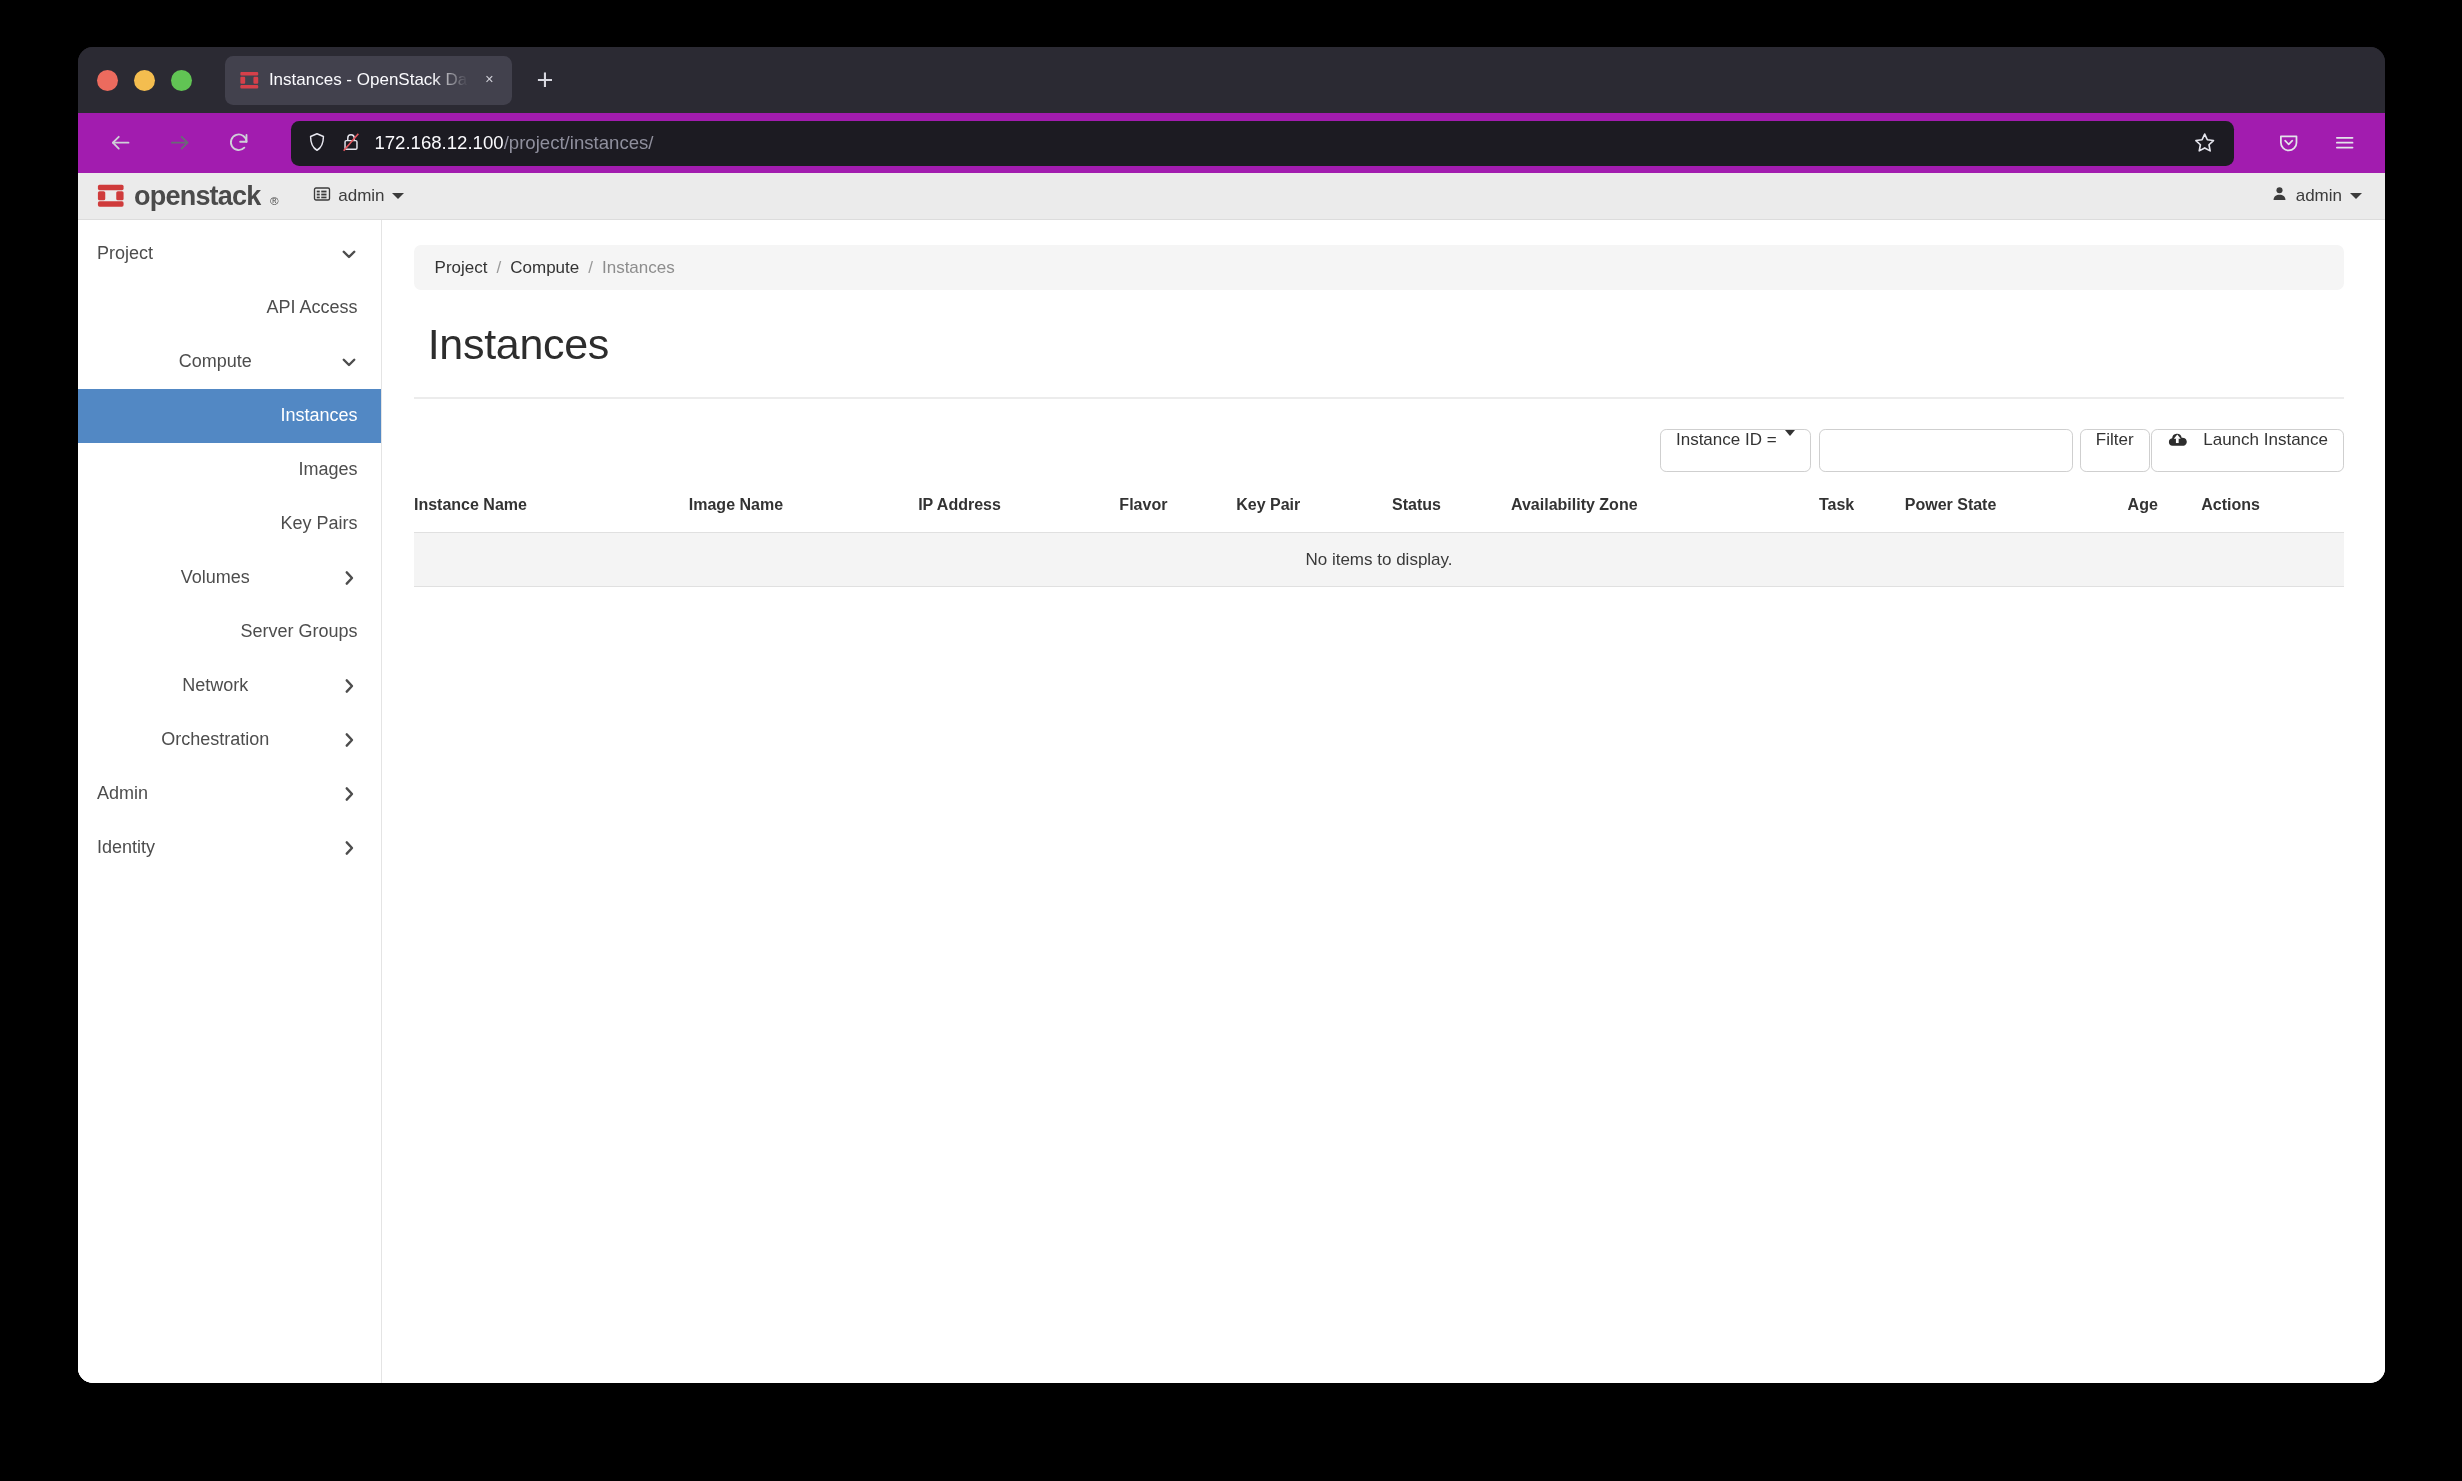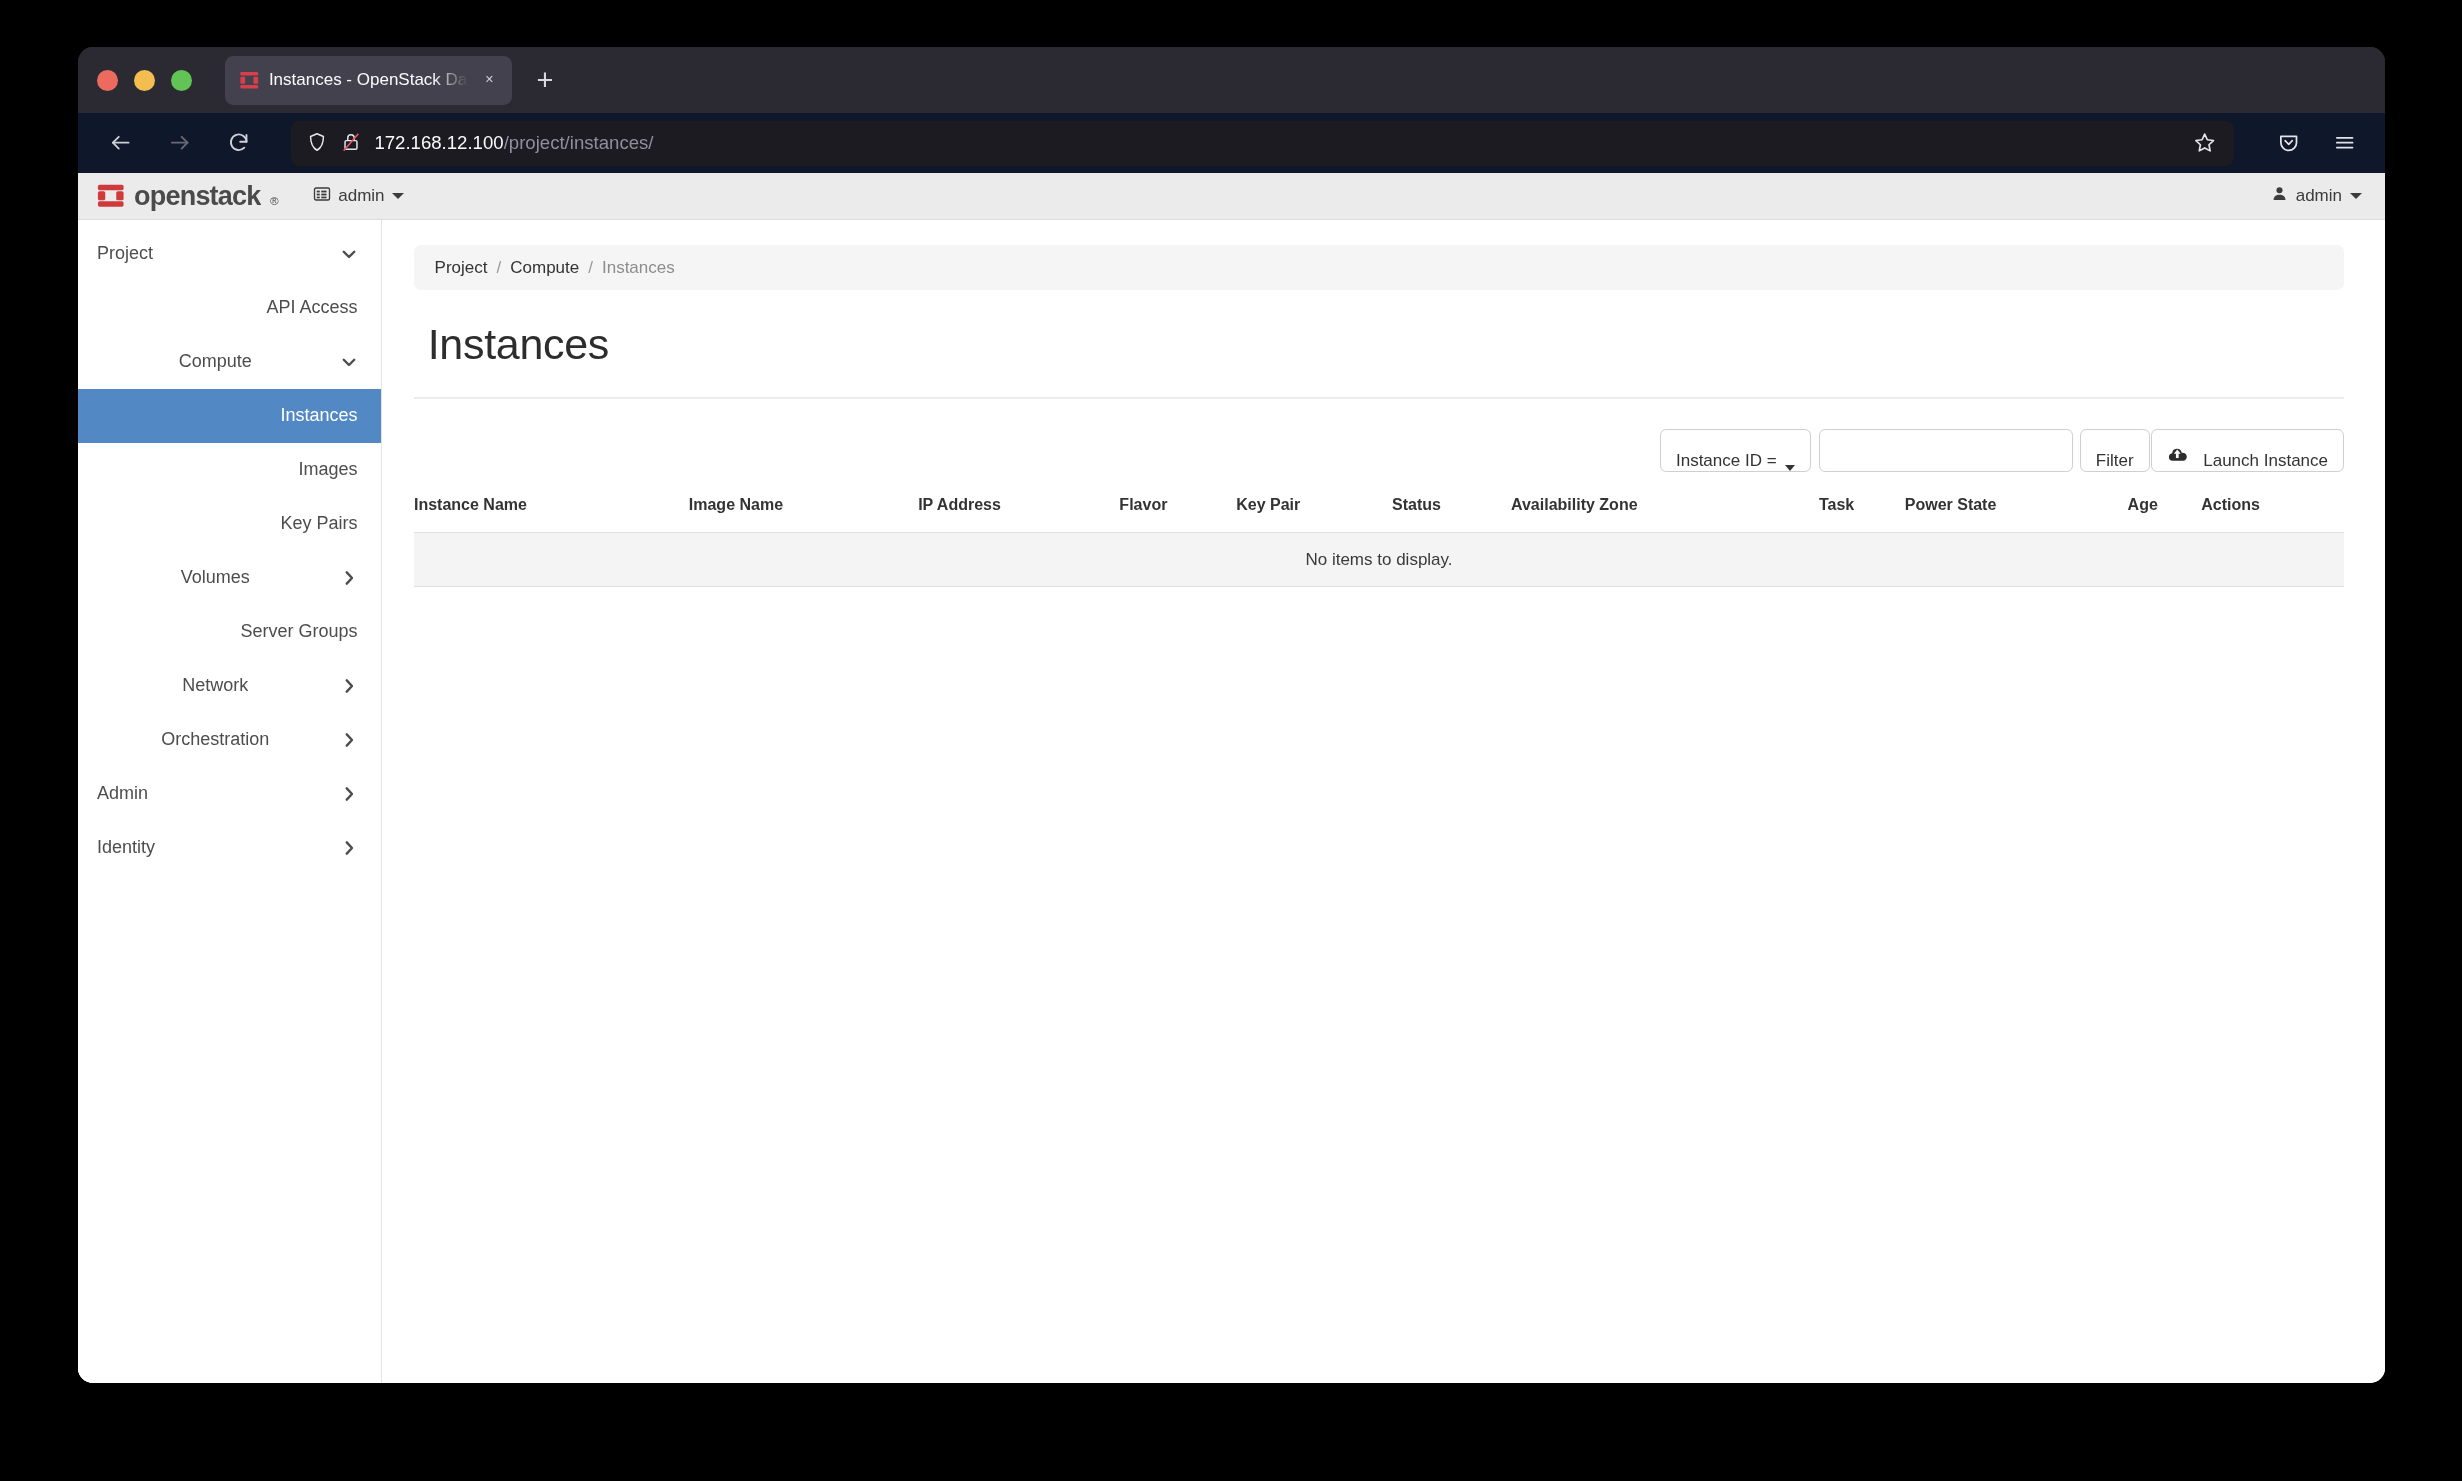--- a/index.html
+++ b/index.html
@@ -64,21 +64,21 @@
   }
   .newtab {
     width: 41px; height: 41px; margin-left: 12.4px;
     display: flex; align-items: center; justify-content: center;
     color: #d8d8e0; font-size: 29px; font-weight: 300; line-height: 1;
   }
 
   
   .navbar {
     height: 60px;
-    background: #0f172a;
+    background: #a21caf;
     display: flex;
     align-items: center;
     padding: 0 18px 0 20.6px;
     gap: 15px;
     flex: none;
   }
   .navbtn {
     width: 44px; height: 44px;
     display: flex; align-items: center; justify-content: center;
     border-radius: 6.9px;
@@ -224,21 +224,21 @@
     gap: 0;
   }
   .btn {
     height: 43px;
     border: 0.7px solid #cfcfcf;
     background: #fff;
     border-radius: 6.2px;
     font-size: 17px;
     color: #333;
     display: flex;
-    align-items: flex-end;
+    align-items: flex-start;
     padding: 0 15px;
     white-space: nowrap;
     font-family: "Liberation Sans", sans-serif;
   }
   .btn.sel { gap: 8.2px; margin-right: 8.2px; }
   .filter-input {
     height: 43px;
     width: 254px;
     border: 0.7px solid #cfcfcf;
     border-radius: 6.2px;

